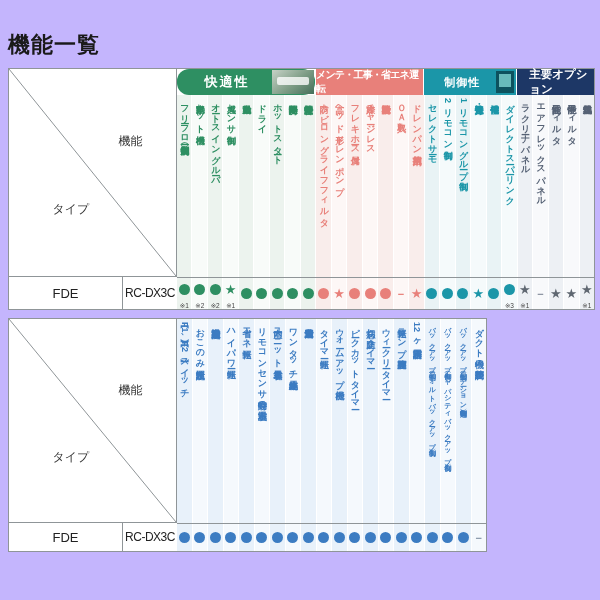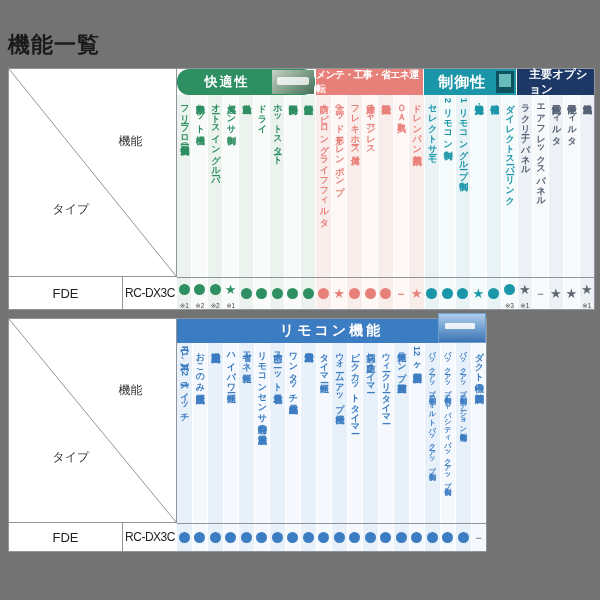--- a/index.html
+++ b/index.html
@@ -1,16 +1,16 @@
 <!DOCTYPE html>
 <html style="--comfort: #2e8f62; --maintenance: #e8807a; --control: #1b96a8; --options_header: #1d3766; --options_text: #566275; --options_star: #5f6771; --remote: #3c7cc2; --note_text: #444444; --border: #8f9598; --title_text: #1a1a1a;"><head>
 <meta charset="utf-8">
 <style>
   html,body{margin:0;padding:0;background:#fff;}
-  .canvas{position:relative;width:600px;height:600px;background:#737373;overflow:hidden;
+  .canvas{position:relative;width:600px;height:600px;background:#c4b5fd;overflow:hidden;
           font-family:"Liberation Sans","DejaVu Sans",sans-serif;color:#1a1a1a;}
   .page-title{position:absolute;left:8px;top:30px;font-size:22px;font-weight:bold;margin:0;
               letter-spacing:1px;color:var(--title_text,#1a1a1a);}
   .ftable{position:absolute;display:flex;border:1px solid var(--border,#8f9598);box-sizing:border-box;background:#fff;}
   #table1{left:8px;top:68px;width:587px;height:242px;}
   #table2{left:8px;top:318px;width:479px;height:234px;}
   .left{width:168px;display:flex;flex-direction:column;flex:none;}
   .corner{position:relative;flex:1;border-right:1px solid var(--border,#8f9598);box-sizing:border-box;}
   .diag{position:absolute;left:0;top:0;width:100%;height:100%;}
   .corner-fn{position:absolute;right:20%;top:31%;font-size:12px;color:#333;}
@@ -23,21 +23,21 @@
               letter-spacing:-0.5px;color:#222;}
   .cols{flex:1;display:flex;flex-direction:column;min-width:0;}
   .ribbons{display:flex;flex:none;} #table1 .ribbons{height:26px;} #table2 .ribbons{height:24px;}
   .ribbon{position:relative;display:flex;align-items:center;justify-content:center;color:#fff;font-weight:bold;}
   .ribbon + .ribbon{margin-left:1px;}
   .ribbon.comfort{background:var(--comfort,#2e8f62);}
   .ribbon.comfort .rlabel{padding-right:38px;font-size:13px;letter-spacing:2px;}
   .ribbon.maintenance{background:var(--maintenance,#e8807a);}
   .ribbon.maintenance .rlabel{font-size:10px;letter-spacing:-0.8px;}
   .ribbon.control{background:var(--control,#1b96a8);}
-  .ribbon.control .rlabel{font-size:15px;letter-spacing:1px;padding-right:16px;}
+  .ribbon.control .rlabel{font-size:11px;letter-spacing:1px;padding-right:16px;}
   .ribbon.options{background:var(--options_header,#1d3766);}
   .ribbon.options .rlabel{font-size:11.5px;padding-left:12px;}
   .ribbon.remote{background:var(--remote,#3c7cc2);}
   .ribbon.remote .rlabel{font-size:14px;letter-spacing:3px;}
   .photo{position:absolute;}
   .photo.ac-unit{right:1px;top:1px;bottom:1px;width:42px;
     background:linear-gradient(140deg,#c6d2c6,#7d9c85 55%,#44705a);}
   .photo.ac-unit::after{content:"";position:absolute;left:5px;right:5px;top:7px;height:8px;
     background:rgba(255,255,255,.78);border-radius:2px;}
   .photo.control-box{right:2px;top:2px;bottom:2px;width:18px;background:#0d525e;}
@@ -307,26 +307,20 @@
         </svg>
         <span class="corner-fn">機能</span>
         <span class="corner-tp">タイプ</span>
       </div>
       <div class="idrow">
         <div class="type-cell">FDE</div>
         <div class="model-cell">RC-DX3C</div>
       </div>
     </div>
     <div class="cols">
-      <div class="ribbons">
-          <div class="ribbon remote" style="flex: 20 1 0%;">
-            <span class="rlabel">リモコン機能</span>
-            <div class="photo remote-controller"></div>
-          </div>
-        </div>
       <div class="heads">
           <div class="hcell remote-c">
             <span class="vtext">【F1】、【F2】スイッチ</span>
           </div>
           <div class="hcell remote-c alt">
             <span class="vtext">おこのみ設定運転</span>
           </div>
           <div class="hcell remote-c">
             <span class="vtext">設定温度自動復帰</span>
           </div>

